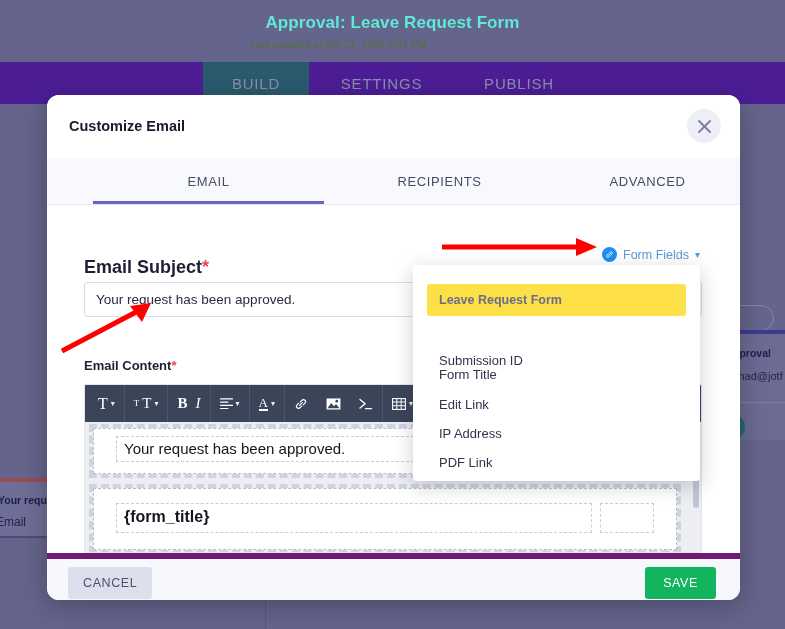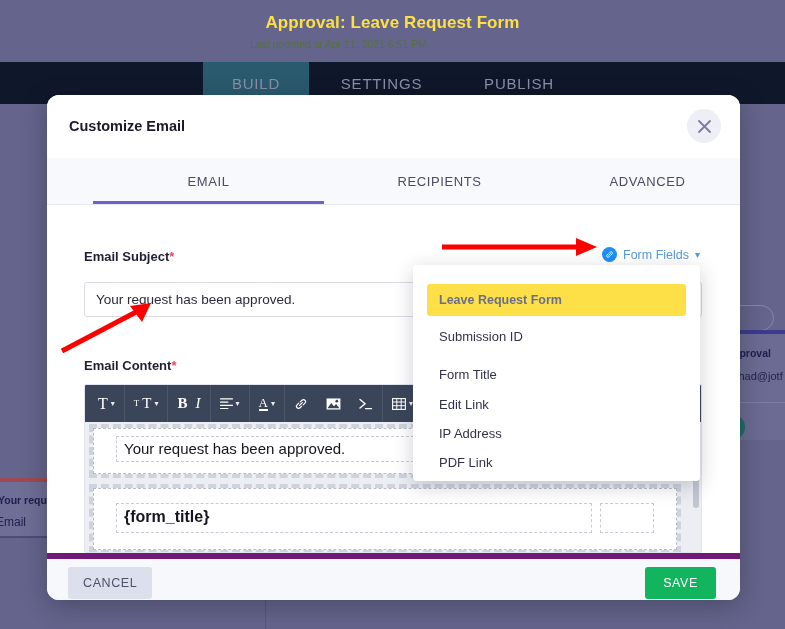--- a/index.html
+++ b/index.html
@@ -15,31 +15,31 @@
     position: absolute; inset: 0;
     background: #64648c;
   }
   #bg-header {
     position: absolute; left: 0; top: 0; width: 785px; height: 62px;
     background: #64648c;
   }
   #bg-form-title {
     position: absolute; left: 0; top: 13px; width: 785px;
     text-align: center;
-    font-size: 17px; font-weight: 700; color: #fde047;
+    font-size: 17px; font-weight: 700; color: #5eead4;
     letter-spacing: .1px;
   }
   #bg-last-updated {
     position: absolute; left: 0; top: 38px; width: 677px;
     text-align: center;
     font-size: 10.5px; color: #56713f;
   }
   #bg-tabbar {
     position: absolute; left: 0; top: 62px; width: 785px; height: 42px;
-    background: #0f172a;
+    background: #4c1d95;
   }
   #bg-tabbar .tab {
     position: absolute; top: 0; height: 42px;
     display: flex; align-items: center; justify-content: center;
     font-size: 15px; color: #8b8fa8; letter-spacing: .8px;
   }
   #bg-tabbar .tab.active { background: #2a5a6e; }
   #tab-build { left: 203px; width: 106px; }
   #tab-settings { left: 312px; width: 139px; }
   #tab-publish { left: 460px; width: 118px; text-align: right; }
@@ -131,22 +131,22 @@
     position: absolute; left: 46px; bottom: 0; width: 231px; height: 3px;
     background: #6c63c8;
   }
 
   
   #modal-body {
     position: relative; height: 348px; background: #ffffff;
     overflow: hidden;
   }
   #lbl-subject {
-    position: absolute; left: 37px; top: 44px;
-    font-size: 13px; font-weight: 700; color: #1e1e35;
+    position: absolute; left: 37px; top: 52px;
+    font-size: 18px; font-weight: 700; color: #1e1e35;
   }
   #lbl-subject .req { color: #e8485c; font-weight: 700; }
   #lbl-content {
     position: absolute; left: 37px; top: 153px;
     font-size: 13px; font-weight: 700; color: #1e1e35;
   }
   #lbl-content .req { color: #e8485c; font-weight: 700; }
 
   #subject-input {
     position: absolute; left: 37px; top: 77px; width: 618px; height: 35px;
@@ -410,21 +410,21 @@
   </div>
 
   <div id="modal-foot">
     <button id="btn-cancel">CANCEL</button>
     <button id="btn-save">SAVE</button>
   </div>
 </div>
 
 <div id="ff-dropdown">
   <div id="ff-dd-header">Leave Request Form</div>
-  <div class="ff-item" style="top:64px;">Submission ID</div>
+  <div class="ff-item" style="top:88px;">Submission ID</div>
   <div class="ff-item" style="top:102px;">Form Title</div>
   <div class="ff-item" style="top:132px;">Edit Link</div>
   <div class="ff-item" style="top:161px;">IP Address</div>
   <div class="ff-item" style="top:190px;">PDF Link</div>
   <div class="ff-item" style="top:213px;overflow:hidden;height:4px;color:#32324a;">N</div>
 </div>
 
 <svg id="arrow-1" width="160" height="26" viewBox="0 0 160 26">
   <path d="M2 13 H138" stroke="#ff0000" stroke-width="5"></path>
   <path d="M136 4 L157 13 L136 22 Z" fill="#ff0000"></path>

